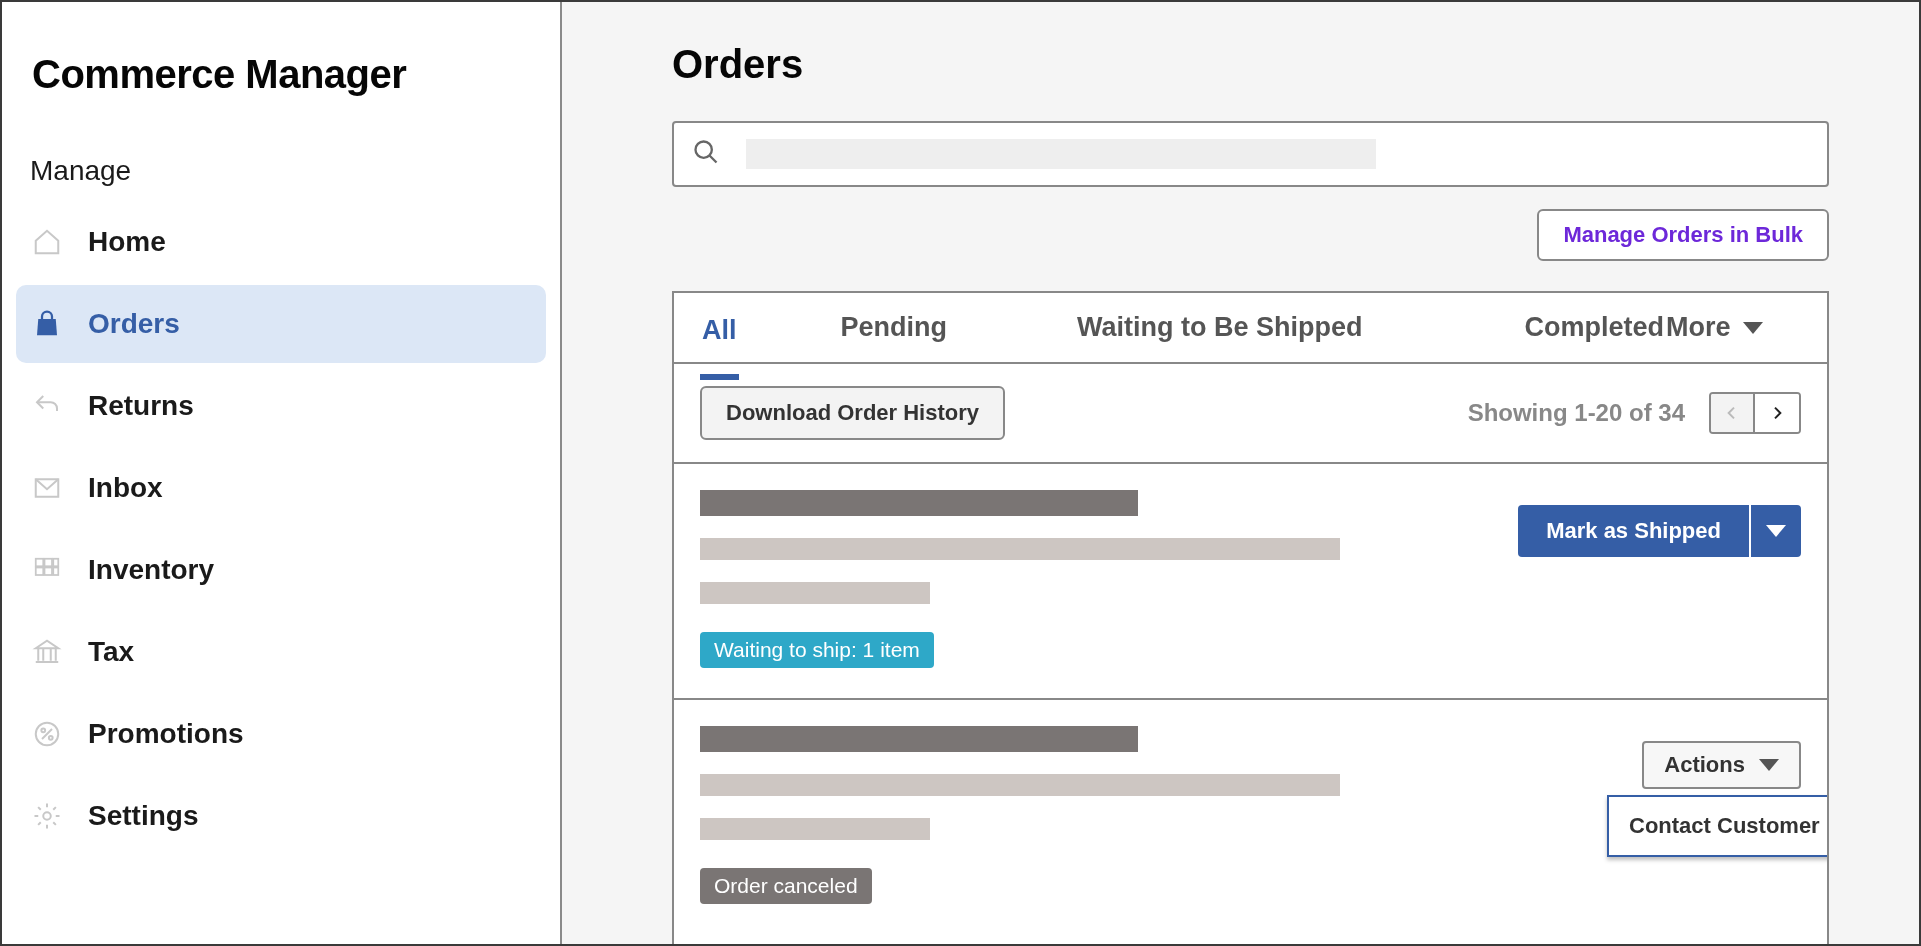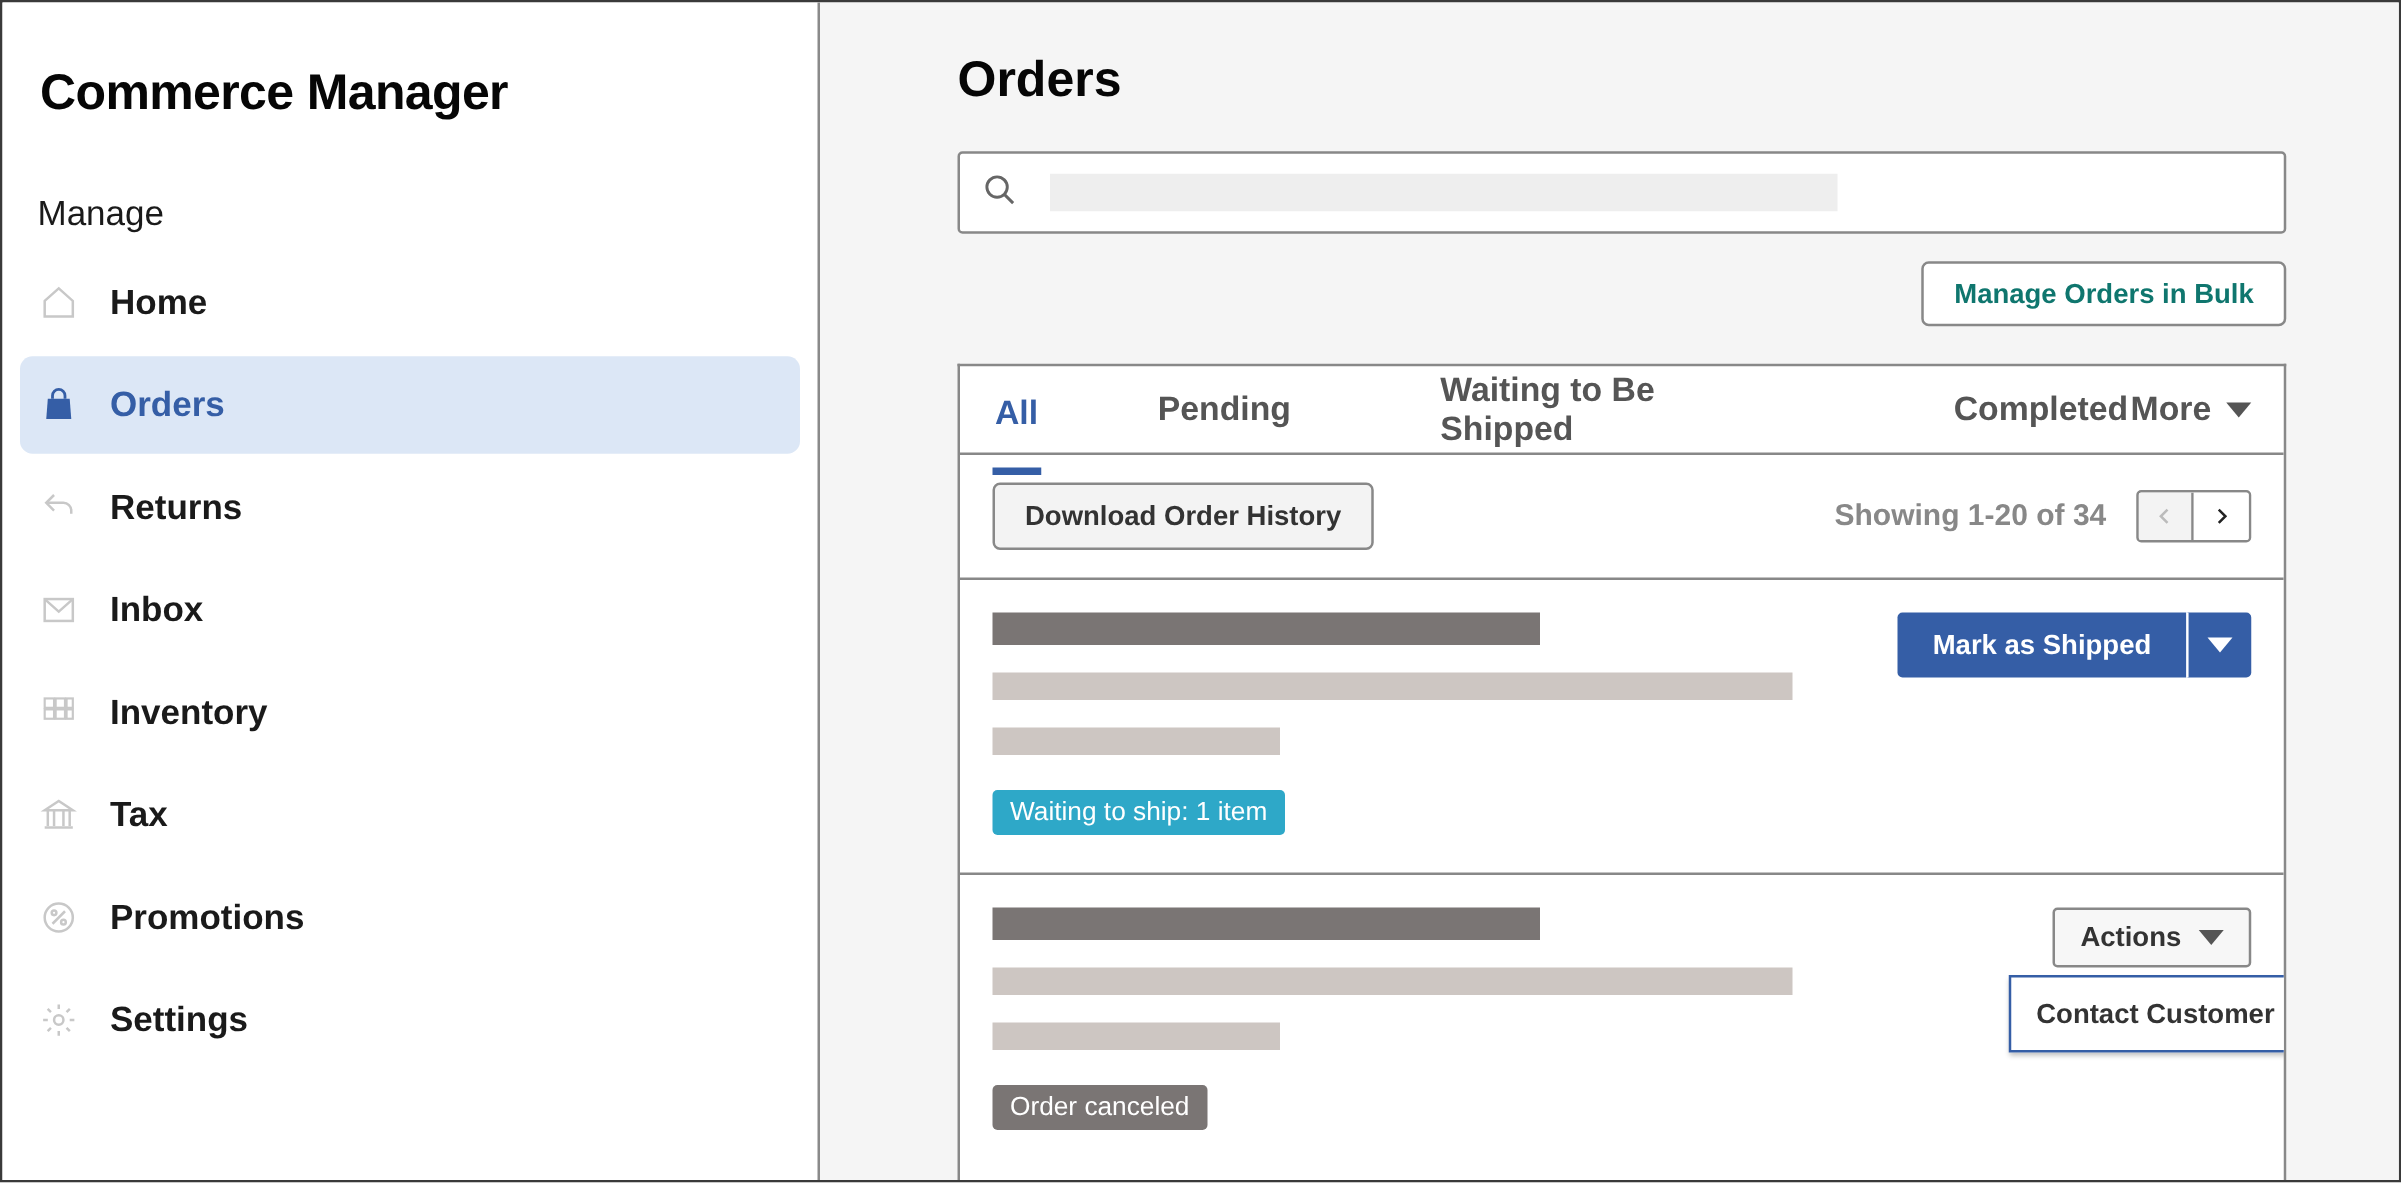--- a/index.html
+++ b/index.html
@@ -11,21 +11,21 @@
     overflow: hidden;
   }
   .app {
     display: flex;
     width: 100%;
     height: 100%;
     border: 2px solid #3a3a3a;
   }
   
   .sidebar {
-    width: 654px;
+    width: 560px;
     background: #fff;
     border-right: 2px solid #8a8a8a;
     padding: 50px 14px 0 14px;
   }
   .app-title {
     font-size: 40px;
     font-weight: 700;
     color: #060606;
     padding-left: 16px;
     letter-spacing: -0.5px;
@@ -99,21 +99,21 @@
     justify-content: flex-end;
   }
   .bulk-btn {
     height: 52px;
     padding: 0 24px;
     border: 2px solid #888;
     border-radius: 6px;
     background: #fff;
     font-size: 22px;
     font-weight: 600;
-    color: #0f766e;
+    color: #6d28d9;
     display: flex;
     align-items: center;
     cursor: pointer;
   }
   .panel {
     margin-top: 30px;
     background: #fff;
     border: 2px solid #888;
     border-bottom: none;
     flex: 1;
@@ -219,21 +219,21 @@
     font-size: 21px;
     font-weight: 500;
     color: #fff;
     margin-top: 6px;
   }
   .badge.teal { background: #2ea8c8; }
   .badge.gray { background: #7a7574; }
   .order-actions {
     position: absolute;
     right: 26px;
-    top: 26px;
+    top: 41px;
   }
   .ship-btn {
     display: flex;
     height: 52px;
     cursor: pointer;
   }
   .ship-main {
     background: #355ea6;
     color: #fff;
     font-size: 22px;

